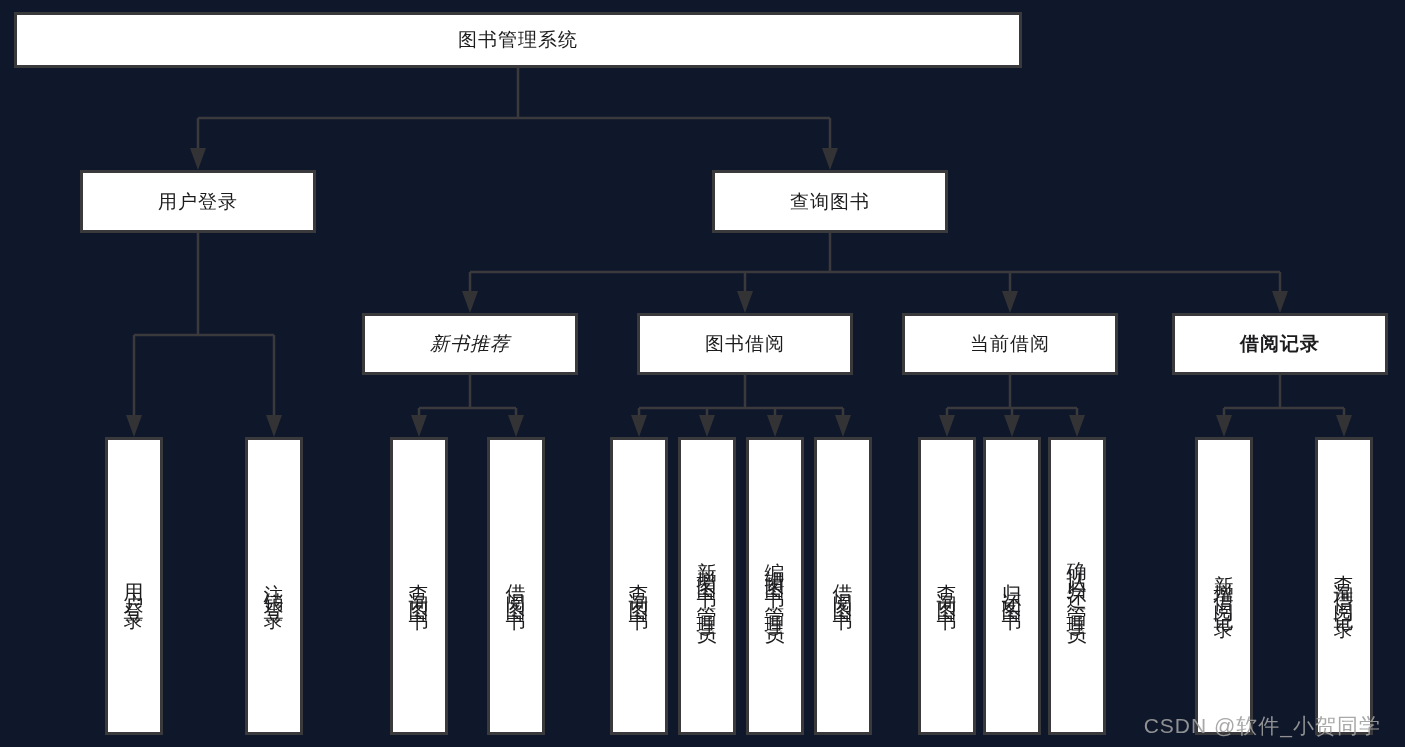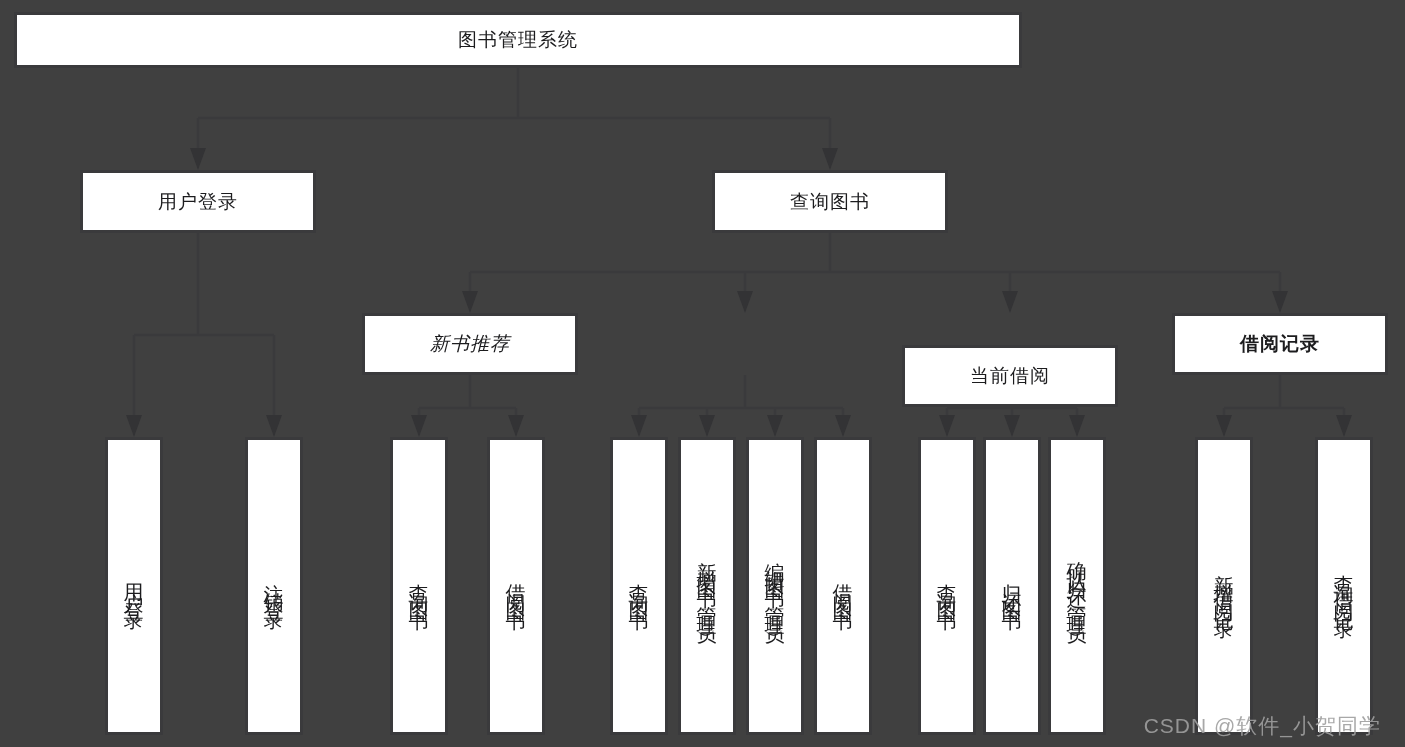--- a/index.html
+++ b/index.html
@@ -1,20 +1,20 @@
 <!DOCTYPE html>
 <html><head>
 <meta charset="utf-8">
 <style>
   html, body { margin: 0; padding: 0; background: #ffffff; }
   .stage {
     position: relative;
     width: 1405px;
     height: 747px;
-    background: #404040;
+    background: #0f172a;
     overflow: hidden;
     font-family: "Liberation Sans", sans-serif;
   }
   svg.connectors {
     position: absolute;
     left: 0; top: 0;
     width: 1405px; height: 747px;
   }
   .node {
     position: absolute;
@@ -34,21 +34,21 @@
     letter-spacing: 9px;
     line-height: 1;
     white-space: nowrap;
   }
   
   .n-root  { left: 14px;  top: 12px;  width: 1008px; height: 56px; }
   .n-l2a   { left: 80px;  top: 170px; width: 236px;  height: 63px; }
   .n-l2b   { left: 712px; top: 170px; width: 236px;  height: 63px; }
   .n-l3a   { left: 362px; top: 313px; width: 216px;  height: 62px; font-style: italic; }
   .n-l3b   { left: 637px; top: 313px; width: 216px;  height: 62px; }
-  .n-l3c   { left: 902px; top: 313px; width: 216px;  height: 62px; margin-top: 32px; }
+  .n-l3c   { left: 902px; top: 313px; width: 216px;  height: 62px; }
   .n-l3d   { left: 1172px;top: 313px; width: 216px;  height: 62px; font-weight: bold; }
   .leaf    { top: 437px; width: 58px; height: 298px; }
   .n-a0 { left: 105px; }  .n-a1 { left: 245px; }
   .n-b0 { left: 390px; }  .n-b1 { left: 487px; }
   .n-c0 { left: 610px; }  .n-c1 { left: 678px; }
   .n-c2 { left: 746px; }  .n-c3 { left: 814px; }
   .n-d0 { left: 918px; }  .n-d1 { left: 983px; }
   .n-d2 { left: 1048px; }
   .n-e0 { left: 1195px; } .n-e1 { left: 1315px; }
   .watermark {
@@ -113,20 +113,23 @@
   <div class="node h-node n-l2a">
     <span>用户登录</span>
   </div>
   <div class="node h-node n-l2b">
     <span>查询图书</span>
   </div>
 
   <div class="node h-node n-l3a">
     <span>新书推荐</span>
   </div>
+  <div class="node h-node n-l3b">
+    <span>图书借阅</span>
+  </div>
   <div class="node h-node n-l3c">
     <span>当前借阅</span>
   </div>
   <div class="node h-node n-l3d">
     <span>借阅记录</span>
   </div>
 
   <div class="node v-node leaf n-a0">
     <span class="vtext">用户登录</span>
   </div>

